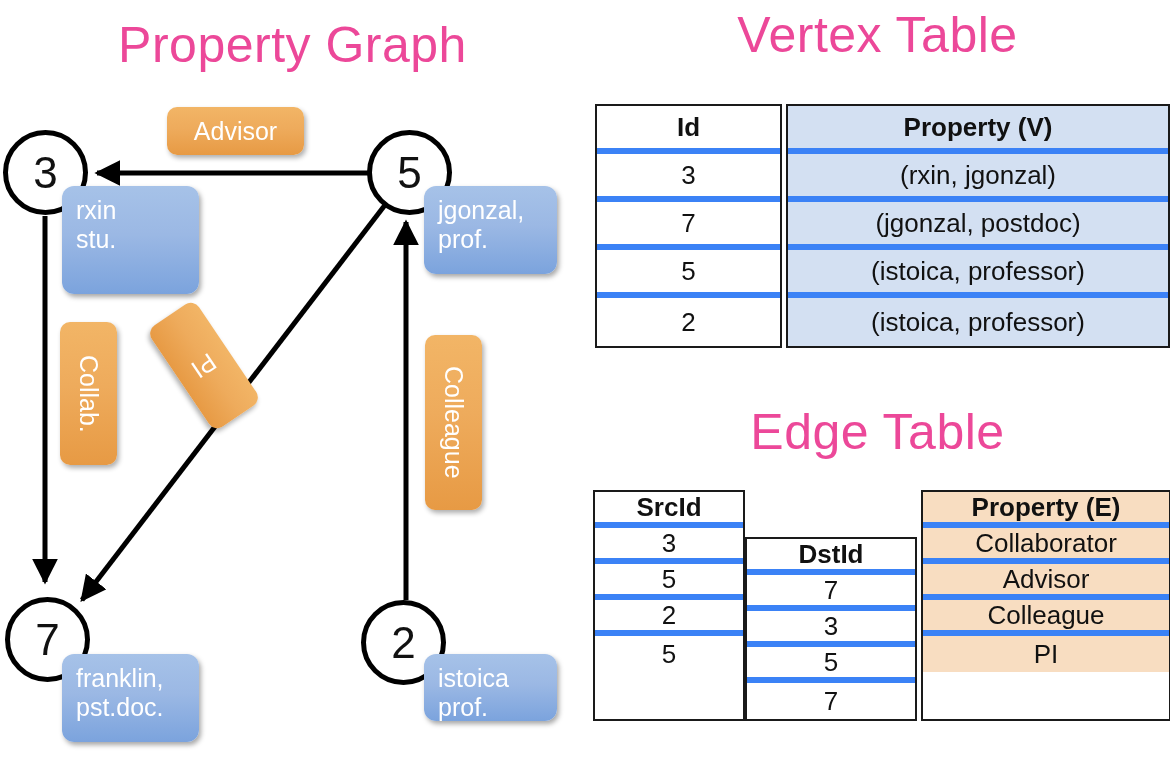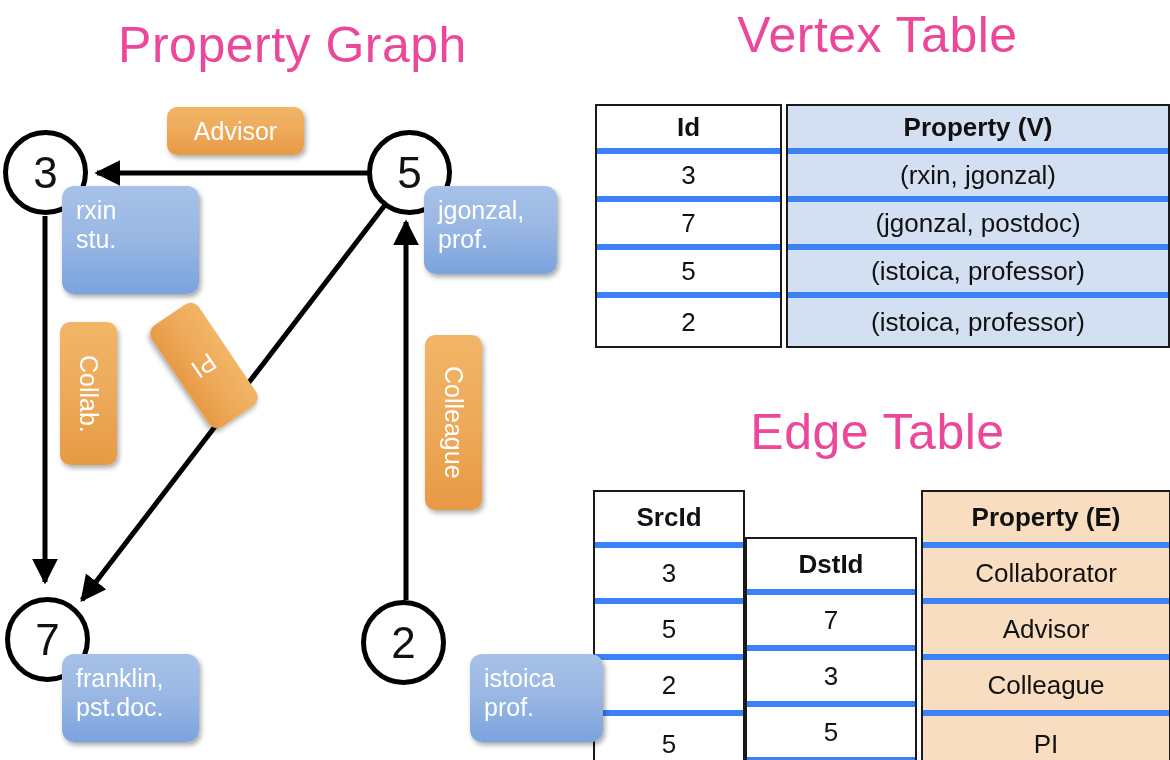--- a/index.html
+++ b/index.html
@@ -100,21 +100,21 @@
   .fill-white{background:#ffffff;}
 
   
   #vertex-table{left:595px;top:104px;}
   #vertex-table .cell{height:48px;}
   #vt-id{width:187px;}
   #vt-prop{width:384px;}
 
   
   #edge-table{left:593px;top:490px;}
-  #edge-table .cell{height:56px;}
+  #edge-table .cell{height:36px;}
   #et-src{width:152px;}
   #et-dst{width:172px;margin-top:47px;}
   #et-prop{width:250px;}
 </style>
 </head>
 <body>
 
 <div class="page">
 
   <div class="title" id="title-property-graph">Property Graph</div>
@@ -157,21 +157,21 @@
       <span>stu.</span>
     </div>
     <div class="prop-box" style="left:424px;top:186px;width:133px;height:88px;">
       <span>jgonzal,</span>
       <span>prof.</span>
     </div>
     <div class="prop-box" style="left:62px;top:654px;width:137px;height:88px;">
       <span>franklin,</span>
       <span>pst.doc.</span>
     </div>
-    <div class="prop-box" style="left:424px;top:654px;width:133px;height:88px;margin-left:46px;">
+    <div class="prop-box" style="left:424px;top:654px;width:133px;height:67px;">
       <span>istoica</span>
       <span>prof.</span>
     </div>
 
     <div class="edge-label" style="left:167px;top:107px;width:137px;height:48px;">
       <span>Advisor</span>
     </div>
 
     <div class="edge-label" style="left:60px;top:322px;width:57px;height:143px;">
       <span class="vtext">Collab.</span>

